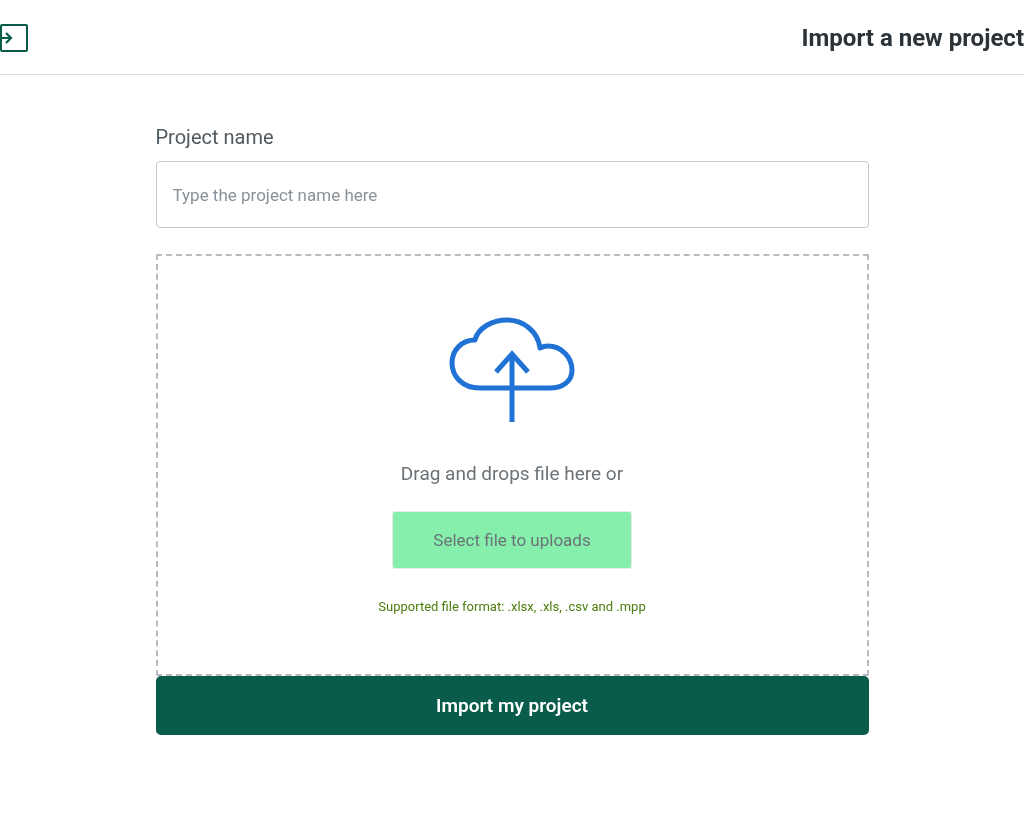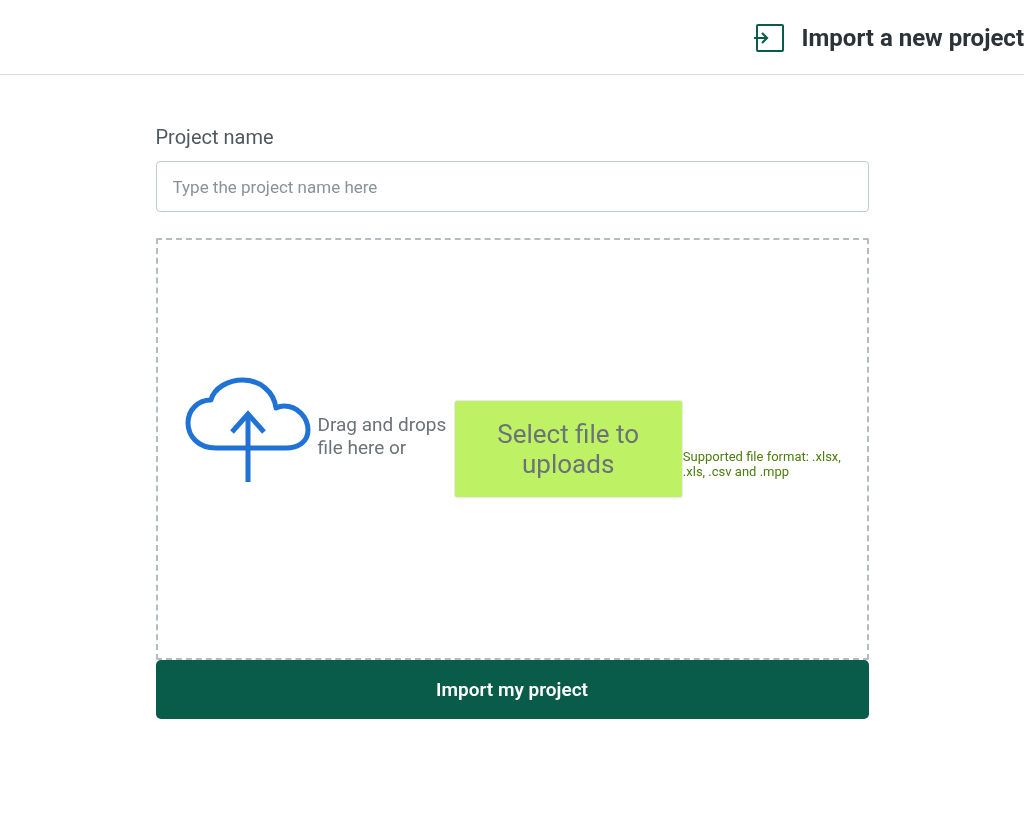--- a/index.html
+++ b/index.html
@@ -9,21 +9,21 @@
     }
     body {
       font-family: -apple-system, BlinkMacSystemFont, "Segoe UI", Roboto, Helvetica, Arial, sans-serif;
       background: #ffffff;
       width: 1024px;
       height: 839px;
     }
     .header {
       display: flex;
       align-items: center;
-      justify-content: flex-end;
+      justify-content: space-between;
       padding: 24px 0 22px 0;
       border-bottom: 1px solid #d9dcde;
     }
     .header-icon {
       width: 28px;
       height: 28px;
       border: 2px solid #0a5c4a;
       border-radius: 2px;
       display: flex;
       align-items: center;
@@ -46,55 +46,56 @@
       margin: 0 auto;
       padding-top: 50px;
     }
     .field-label {
       font-size: 20px;
       color: #50595f;
       margin-bottom: 12px;
     }
     .text-input {
       width: 100%;
-      height: 51px;
+      height: 67px;
       border: 1px solid #c4c9cd;
       border-radius: 4px;
       padding: 0 16px;
       font-size: 17px;
       color: #ef4444;
       outline: none;
       font-family: inherit;
     }
     .text-input::placeholder {
       color: #8a9299;
     }
     .dropzone {
       margin-top: 26px;
       border: 2px dashed #b5bbc0;
       border-radius: 2px;
       height: 422px;
       display: flex;
+      flex-direction: column;
       align-items: center;
       justify-content: center;
       padding: 20px;
     }
     .cloud-icon {
       margin-bottom: 30px;
     }
     .dropzone-text {
       font-size: 19px;
       color: #6b7378;
       margin-bottom: 26px;
     }
     .select-file-btn {
-      background: #bef264;
+      background: #86efac;
       border: 1px solid #e8eaec;
       color: #6b7378;
-      font-size: 26px;
+      font-size: 17px;
       padding: 18px 40px;
       border-radius: 3px;
       cursor: pointer;
       font-family: inherit;
     }
     .supported-text {
       margin-top: 30px;
       font-size: 13px;
       color: #4d7c0f;
     }

